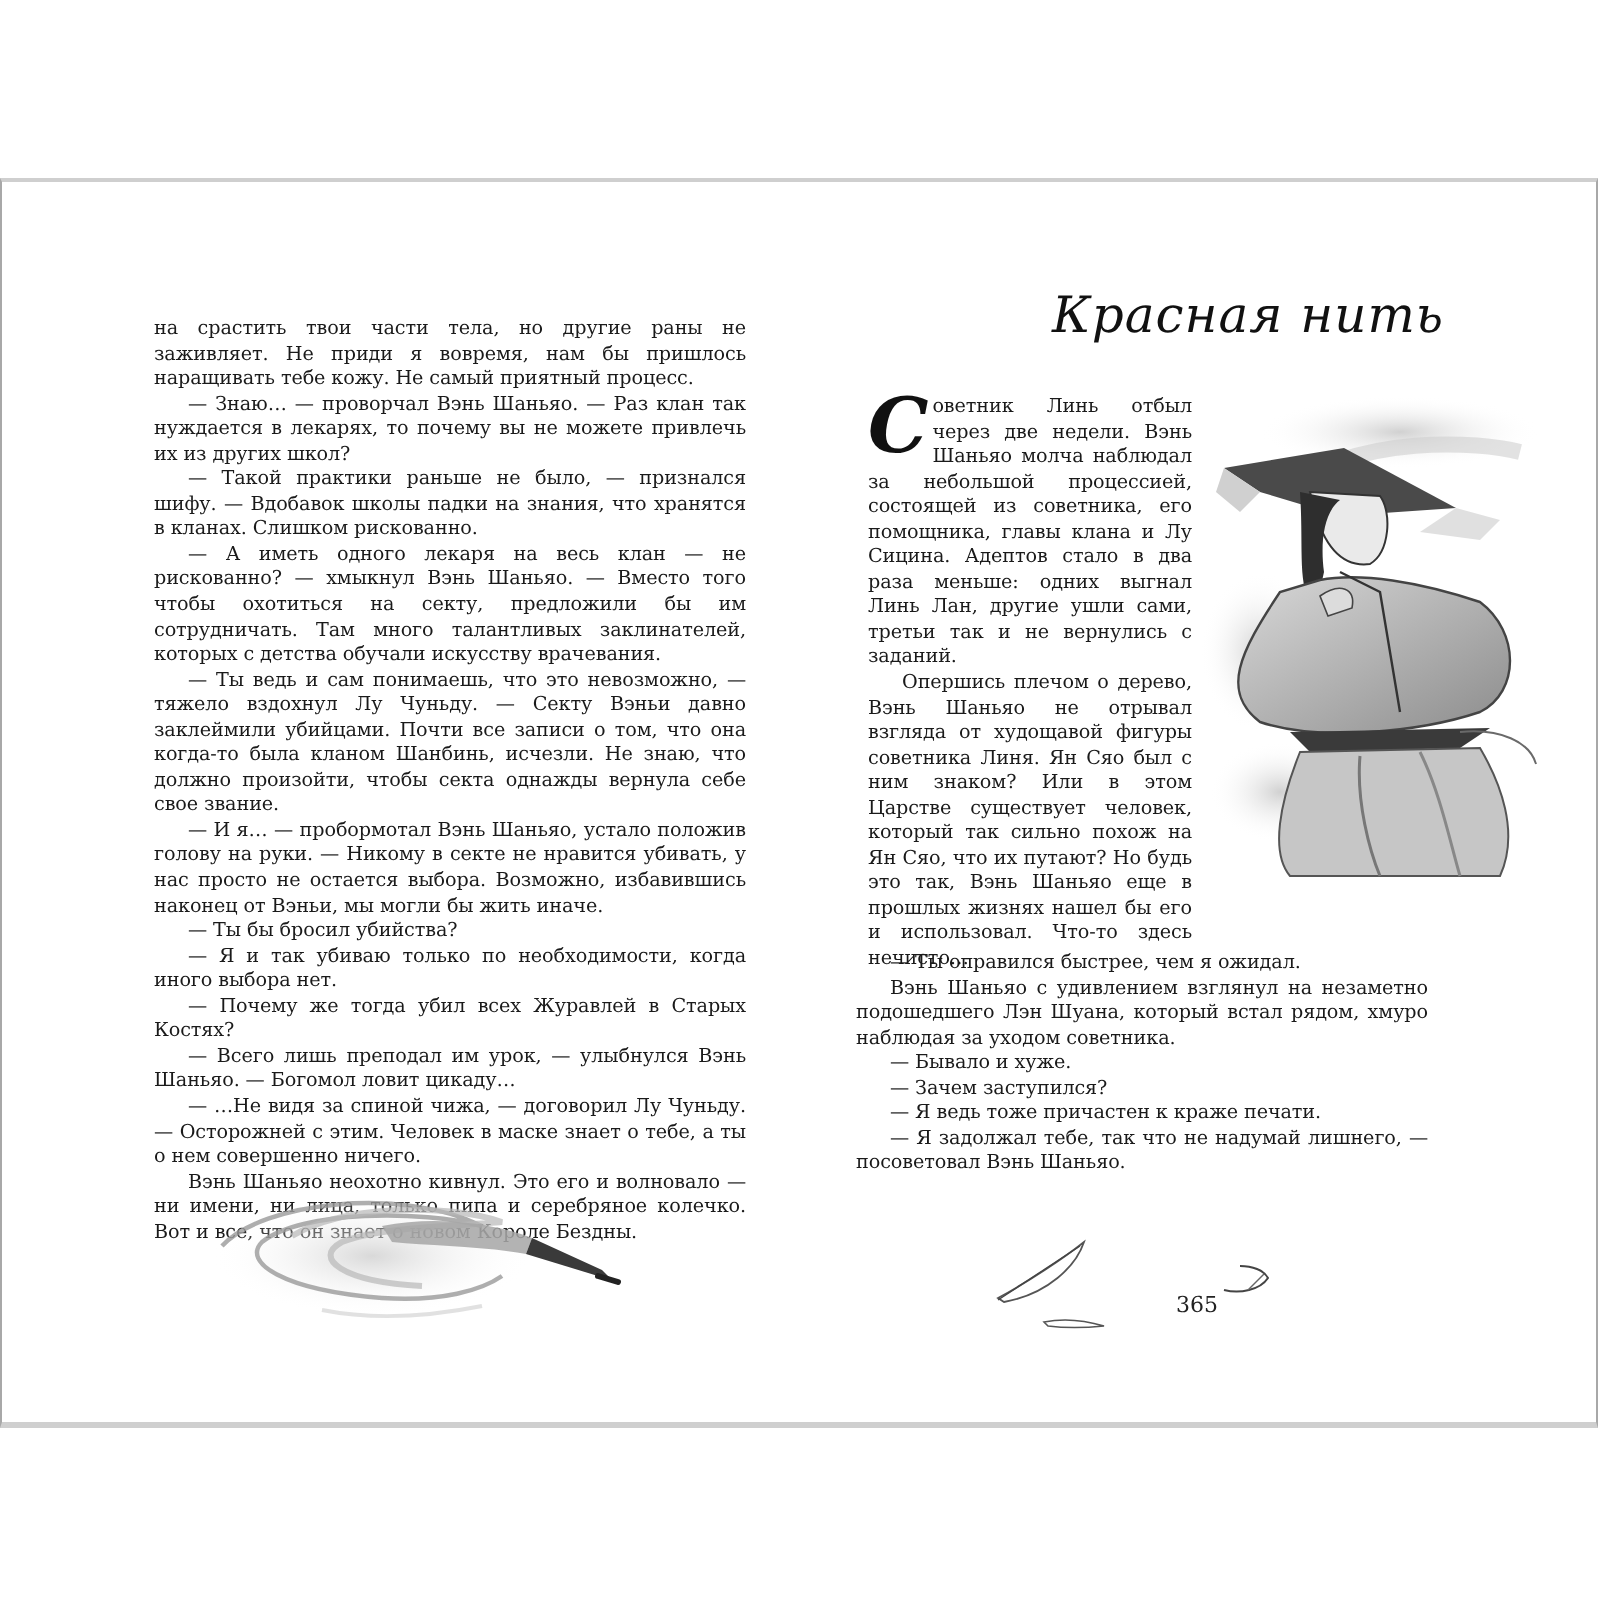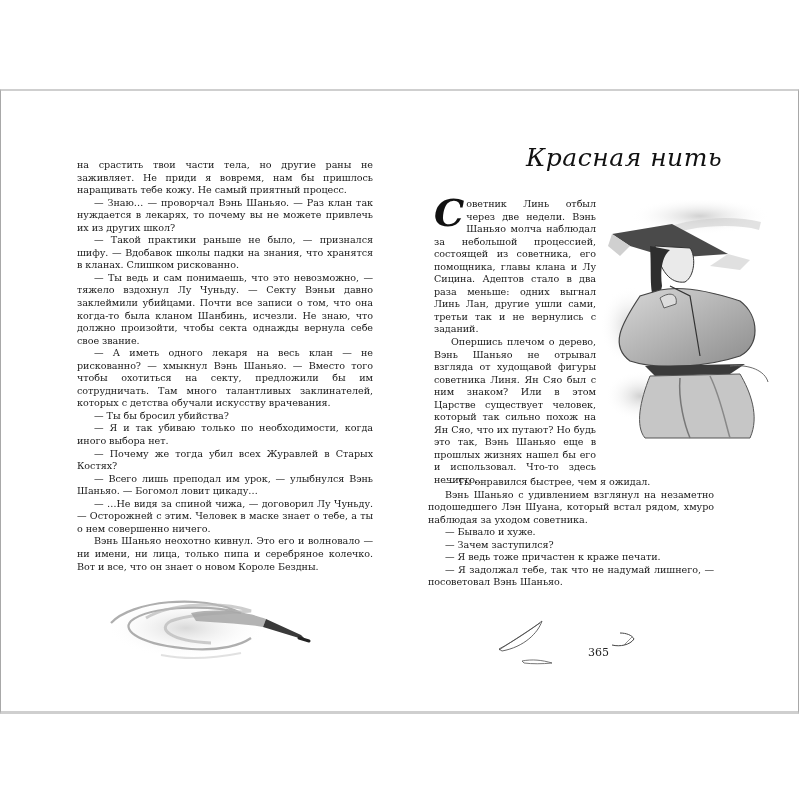--- a/index.html
+++ b/index.html
@@ -25,22 +25,23 @@
 </head>
 <body>
 
 <div class="spread">
 
   <div class="page page-left">
     <div class="col left-col" id="left-col">
         <p class="noind">на срастить твои части тела, но другие раны не заживляет. Не приди я вовремя, нам бы пришлось наращивать тебе кожу. Не самый приятный процесс.</p>
         <p class="ind">— Знаю… — проворчал Вэнь Шаньяо. — Раз клан так нуждается в лекарях, то почему вы не можете привлечь их из других школ?</p>
         <p class="ind">— Такой практики раньше не было, — признался шифу. — Вдобавок школы падки на знания, что хранятся в кланах. Слишком рискованно.</p>
+        <p class="ind">— А иметь одного лекаря на весь клан — не рискованно? — хмыкнул Вэнь Шаньяо. — Вместо того чтобы охотиться на секту, предложили бы им сотрудничать. Там много талантливых заклинателей, которых с детства обучали искусству врачевания.</p>
         <p class="ind">— Ты ведь и сам понимаешь, что это невозможно, — тяжело вздохнул Лу Чуньду. — Секту Вэньи давно заклеймили убийцами. Почти все записи о том, что она когда-то была кланом Шанбинь, исчезли. Не знаю, что должно произойти, чтобы секта однажды вернула себе свое звание.</p>
-        <p class="ind">— А иметь одного лекаря на весь клан — не рискованно? — хмыкнул Вэнь Шаньяо. — Вместо того чтобы охотиться на секту, предложили бы им сотрудничать. Там много талантливых заклинателей, которых с детства обучали искусству врачевания.</p>
+        <p class="ind">— И я… — пробормотал Вэнь Шаньяо, устало положив голову на руки. — Никому в секте не нравится убивать, у нас просто не остается выбора. Возможно, избавившись наконец от Вэньи, мы могли бы жить иначе.</p>
         <p class="ind">— Ты бы бросил убийства?</p>
         <p class="ind">— Я и так убиваю только по необходимости, когда иного выбора нет.</p>
         <p class="ind">— Почему же тогда убил всех Журавлей в Старых Костях?</p>
         <p class="ind">— Всего лишь преподал им урок, — улыбнулся Вэнь Шаньяо. — Богомол ловит цикаду…</p>
         <p class="ind">— …Не видя за спиной чижа, — договорил Лу Чуньду. — Осторожней с этим. Человек в маске знает о тебе, а ты о нем совершенно ничего.</p>
         <p class="ind">Вэнь Шаньяо неохотно кивнул. Это его и волновало — ни имени, ни лица, только пипа и серебряное колечко. Вот и все, что он знает о новом Короле Бездны.</p>
       </div>
 
     <div class="ornament" style="left:78px; top:492px;">
       <svg width="250" height="100" viewBox="0 0 250 100">

